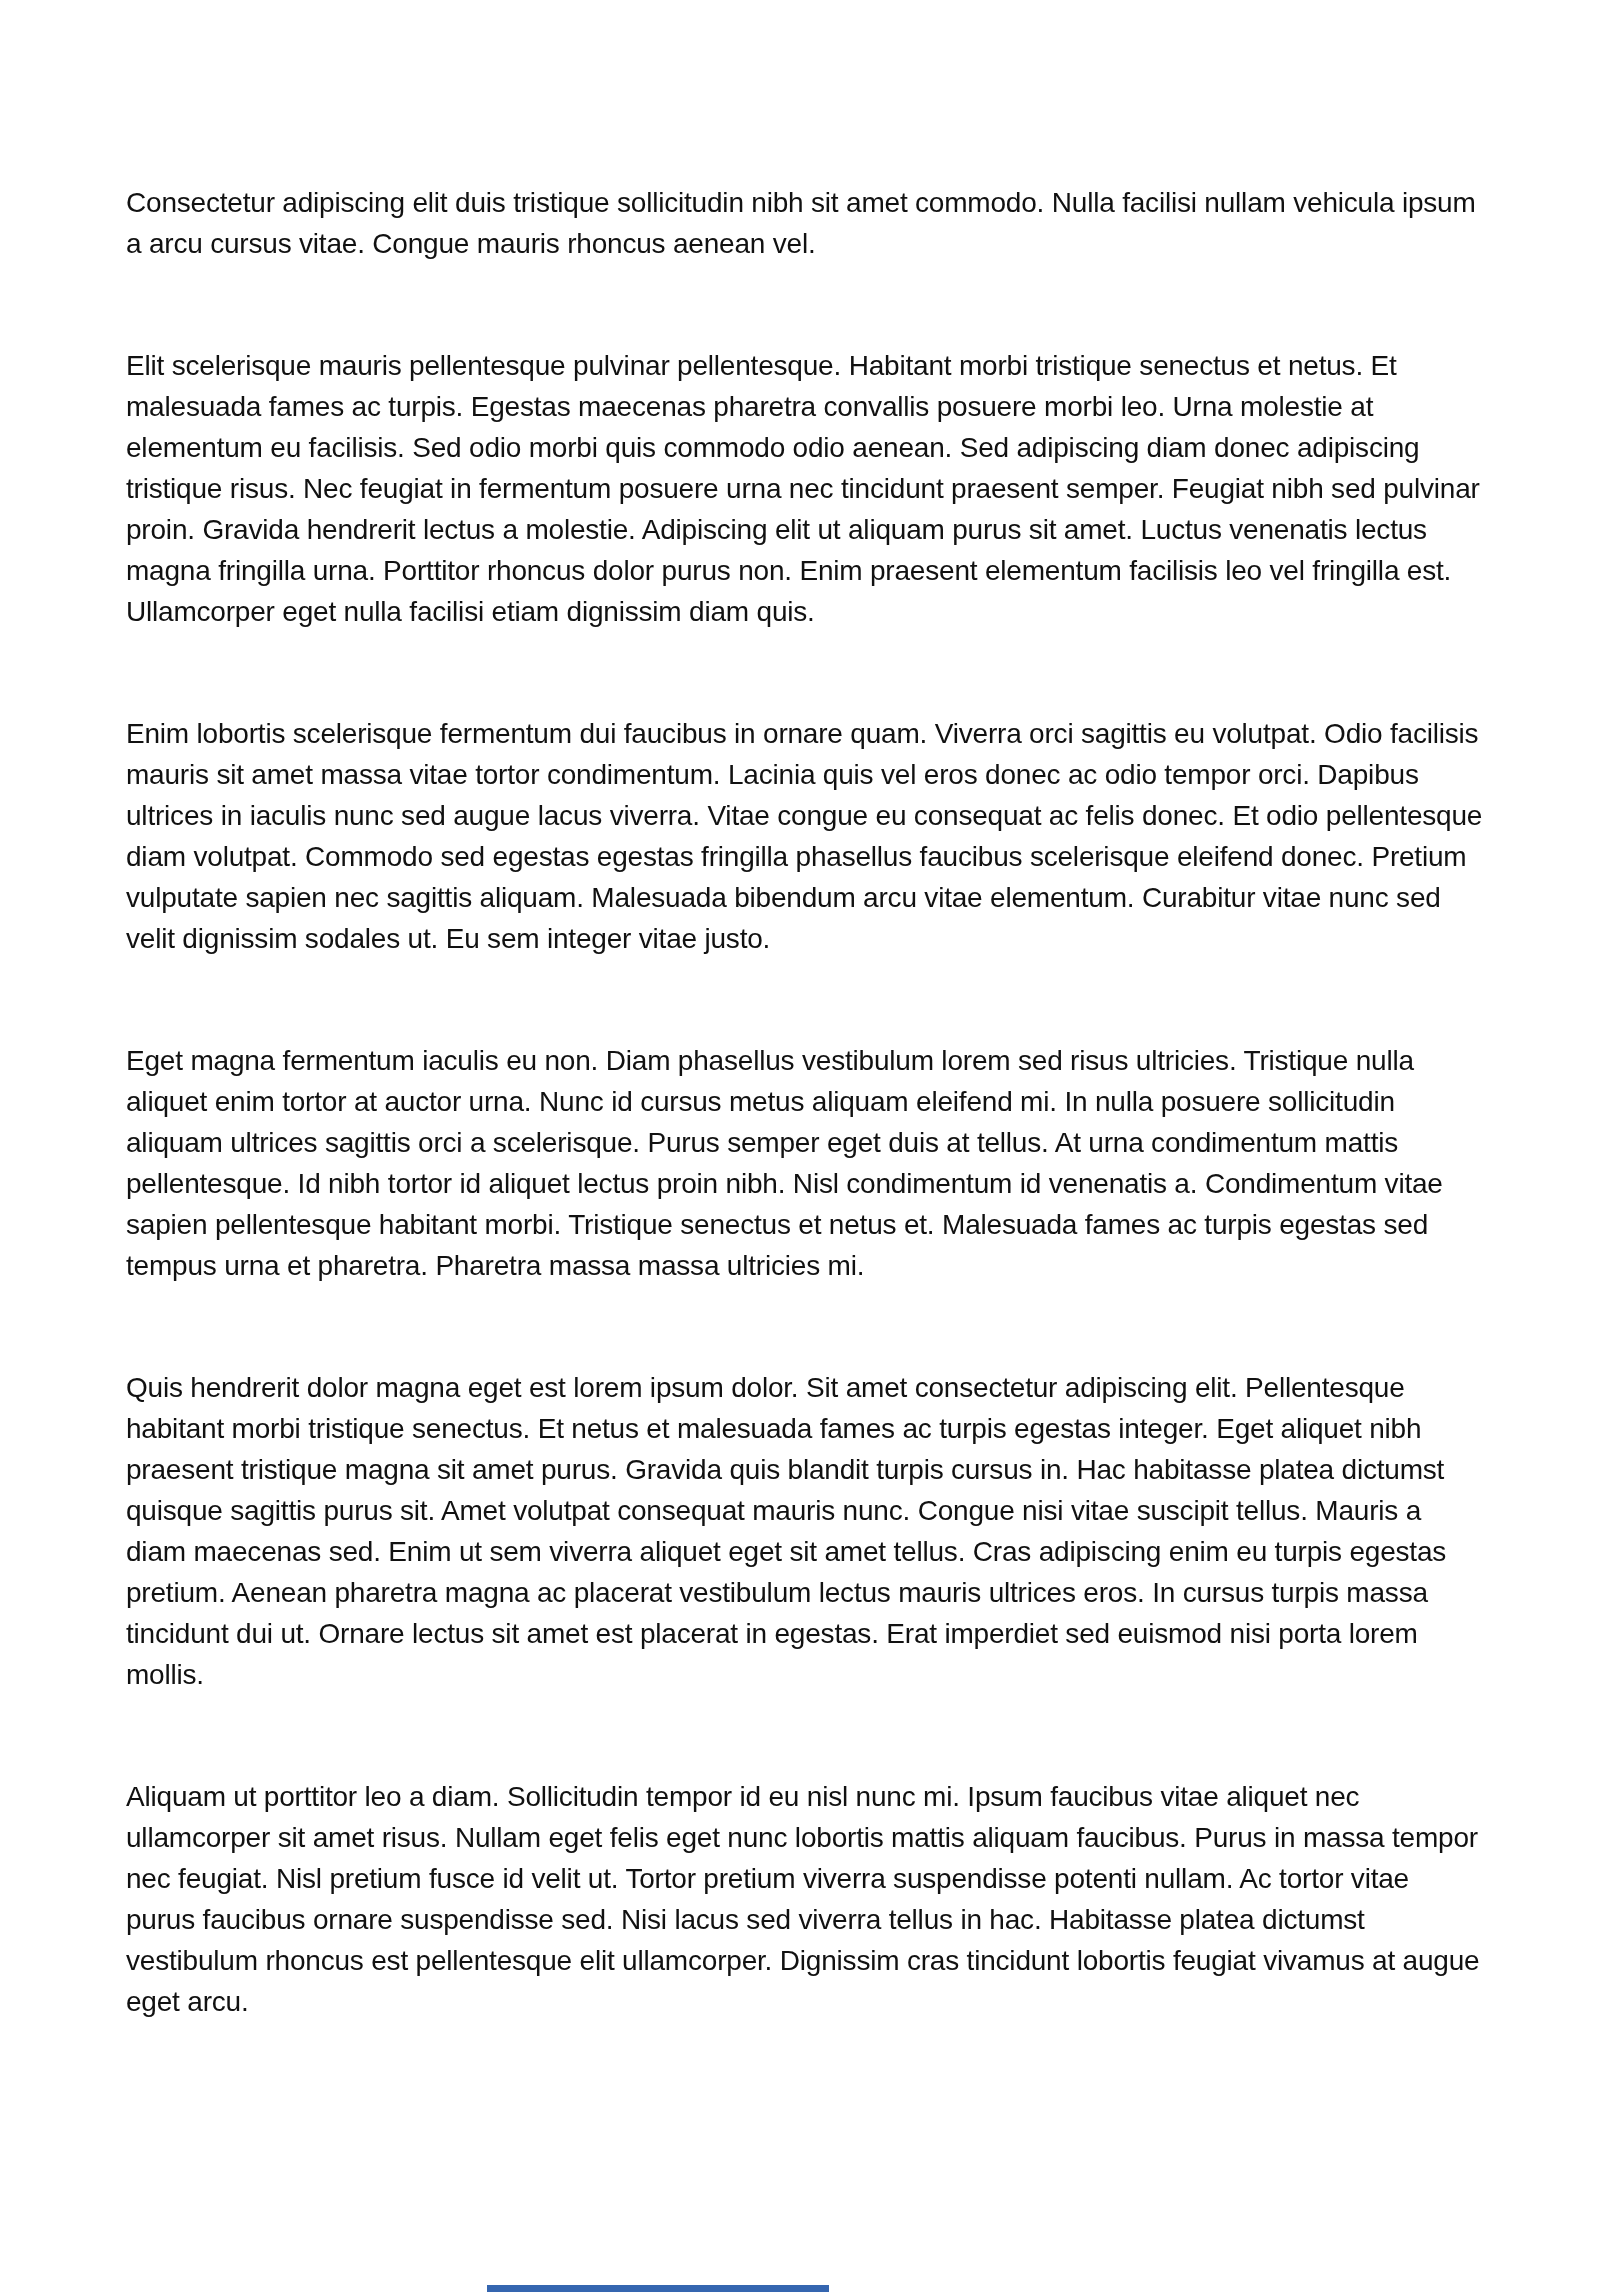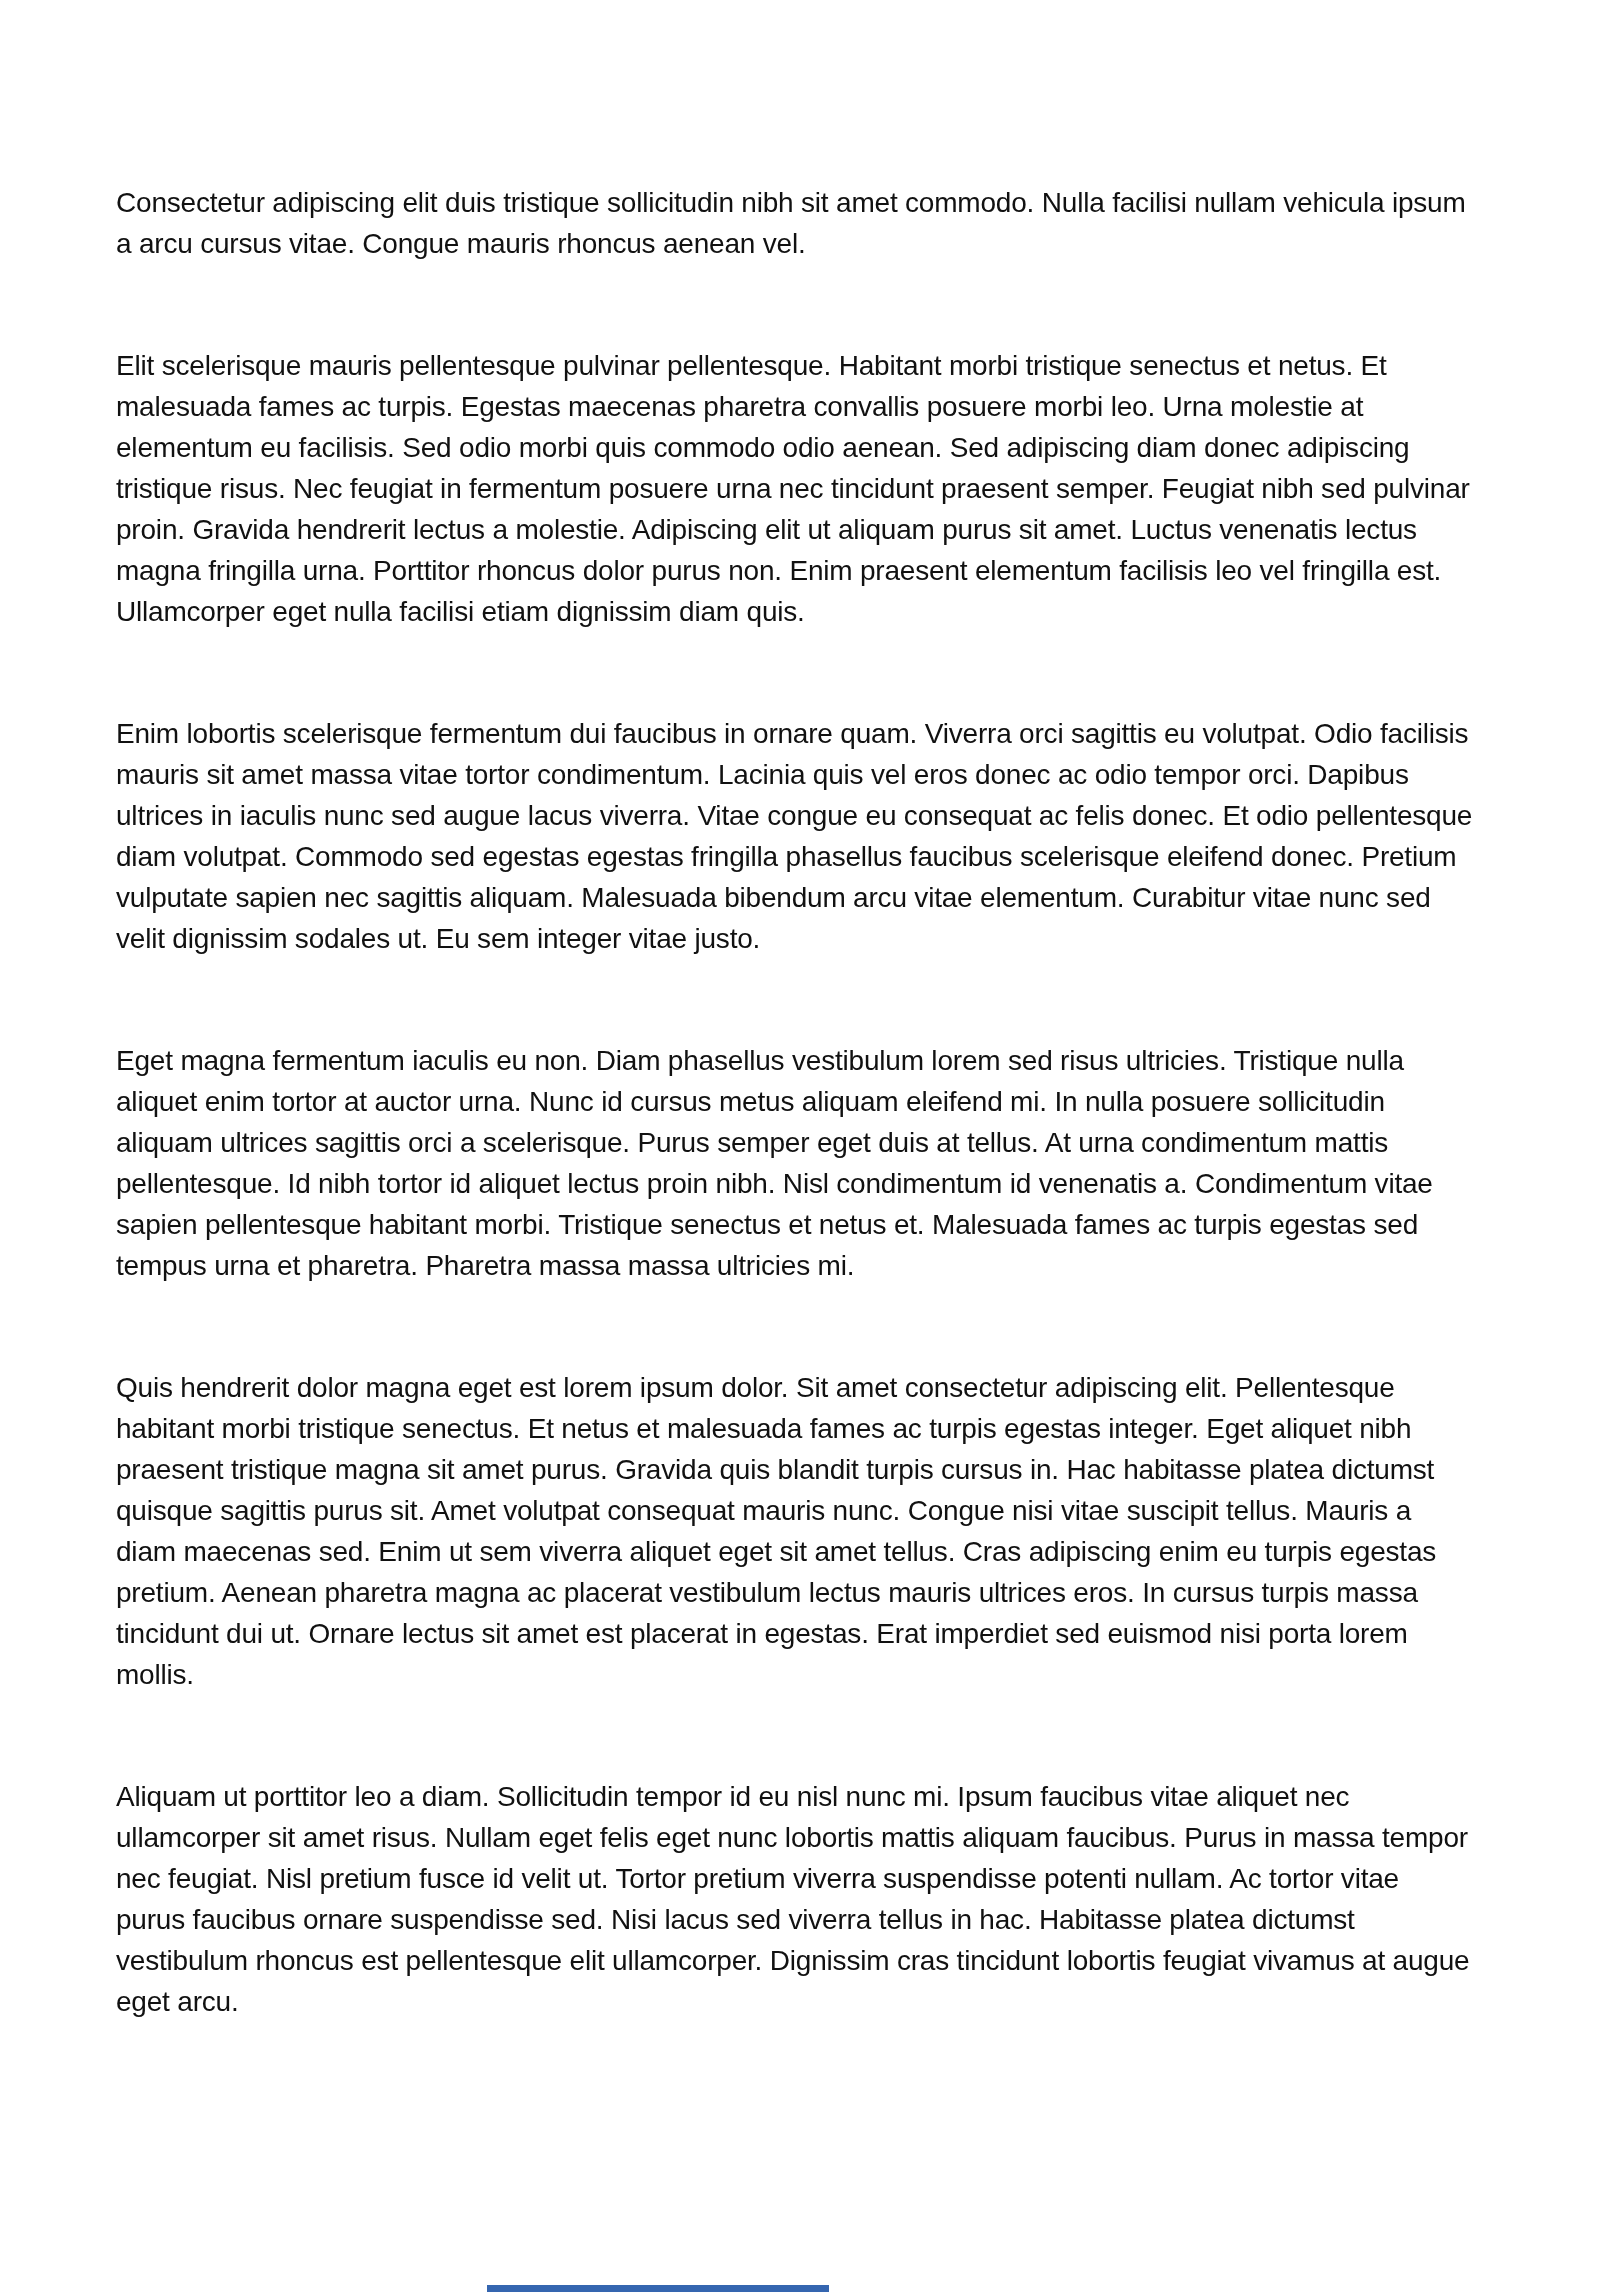--- a/index.html
+++ b/index.html
@@ -12,21 +12,21 @@
   }
   .page {
     position: relative;
     width: 1621px;
     height: 2293px;
     background: #ffffff;
     overflow: hidden;
   }
   .text-block {
     position: absolute;
-    left: 116px;
+    left: 126px;
     top: 182px;
     width: 1357px;
     color: #111111;
     font-size: 28px;
     line-height: 41px;
     letter-spacing: -0.2px;
   }
   .text-block p {
     margin: 0 0 81px 0;
     text-align: left;

